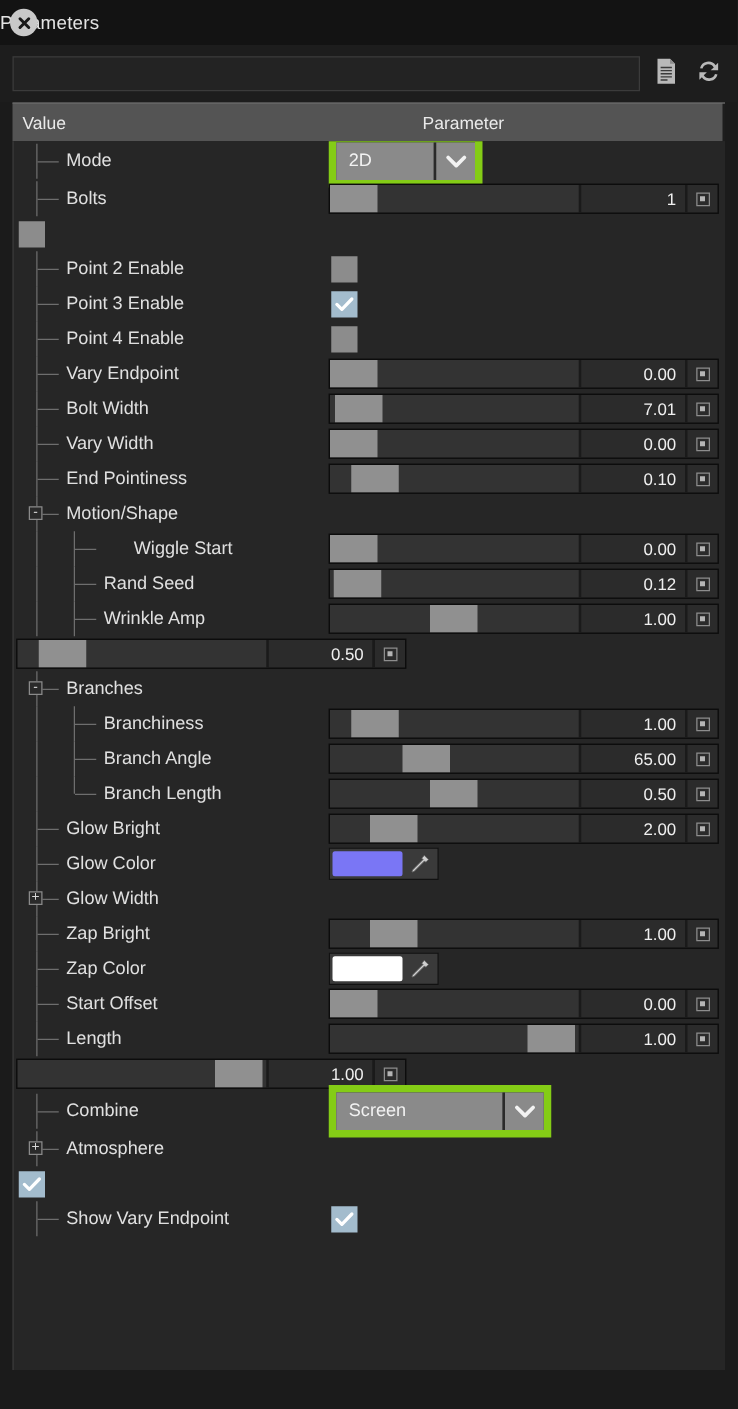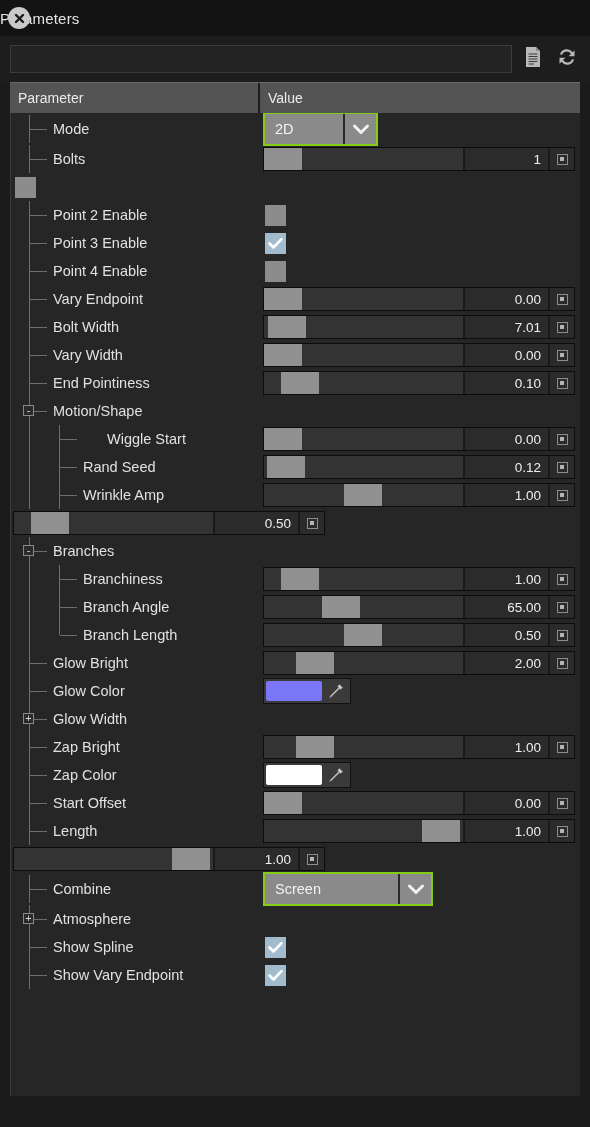--- a/index.html
+++ b/index.html
@@ -220,21 +220,21 @@
   .checkbox.checked { background: #a3bccd; }
   .checkbox svg { display: block; }
 
   
   .dropdown {
     position: absolute;
     left: 2px;
     height: 30px;
     display: flex;
     align-items: stretch;
-    border: 2px solid #84cc16;
+    border: 6px solid #84cc16;
   }
   .dd-text {
     background: #8a8a8a;
     color: #f2f2f2;
     font-size: 14.5px;
     display: flex;
     align-items: center;
     padding: 0 10px;
     box-sizing: border-box;
   }
@@ -304,22 +304,22 @@
     <span>
       <svg width="22" height="22" viewBox="0 0 22 22">
         <path d="M4 8.5 A7 7 0 0 1 16.5 6.2 L18.5 4.2 L18.5 10.2 L12.5 10.2 L15 7.9 A5 5 0 0 0 6 8.8 Z" fill="#b9b9b9"></path>
         <path d="M18 13.5 A7 7 0 0 1 5.5 15.8 L3.5 17.8 L3.5 11.8 L9.5 11.8 L7 14.1 A5 5 0 0 0 16 13.2 Z" fill="#b9b9b9"></path>
       </svg>
     </span>
   </div>
 </div>
 
 <div id="col-header">
+  <div class="col" id="col-value">Value</div>
   <div class="col" id="col-param">Parameter</div>
-  <div class="col" id="col-value">Value</div>
 </div>
 
 <div id="table-body">
     <div class="row" style="height: 32px;">
       <div class="row-label">
         <div class="tree-vline" style="left: 18px; top: 0px; bottom: 0px;"></div>
         <div class="tree-dash" style="left: 19px; top: 14px; width: 17px;"></div>
         <span class="lbl-text" style="left: 42px;">Mode</span>
       </div>
       <div class="row-value">
@@ -787,25 +787,20 @@
     <div class="row">
       <div class="row-label">
         <div class="tree-vline" style="left: 18px; top: 0px; bottom: 0px;"></div>
         <div class="tree-dash" style="left: 19px; top: 14px; width: 17px;"></div>
         <div class="toggle-box" style="left: 12px; top: 8px;">+</div>
         <span class="lbl-text" style="left: 42px;">Atmosphere</span>
       </div>
       <div class="row-value"></div>
     </div>
     <div class="row">
-      <div class="row-label">
-        <div class="tree-vline" style="left: 18px; top: 0px; bottom: 0px;"></div>
-        <div class="tree-dash" style="left: 19px; top: 14px; width: 17px;"></div>
-        <span class="lbl-text" style="left: 42px;">Show Spline</span>
-      </div>
       <div class="row-value">
         <div class="checkbox checked"><span><svg width="21" height="21" viewBox="0 0 21 21">
               <path d="M4.5 10.5 L8.5 14.5 L16.5 6.2" stroke="#ffffff" stroke-width="2.6" fill="none" stroke-linecap="round" stroke-linejoin="round"></path>
             </svg></span></div>
       </div>
     </div>
     <div class="row">
       <div class="row-label">
         <div class="tree-vline" style="left: 18px; top: 0px; bottom: 0px;"></div>
         <div class="tree-dash" style="left: 19px; top: 14px; width: 17px;"></div>

